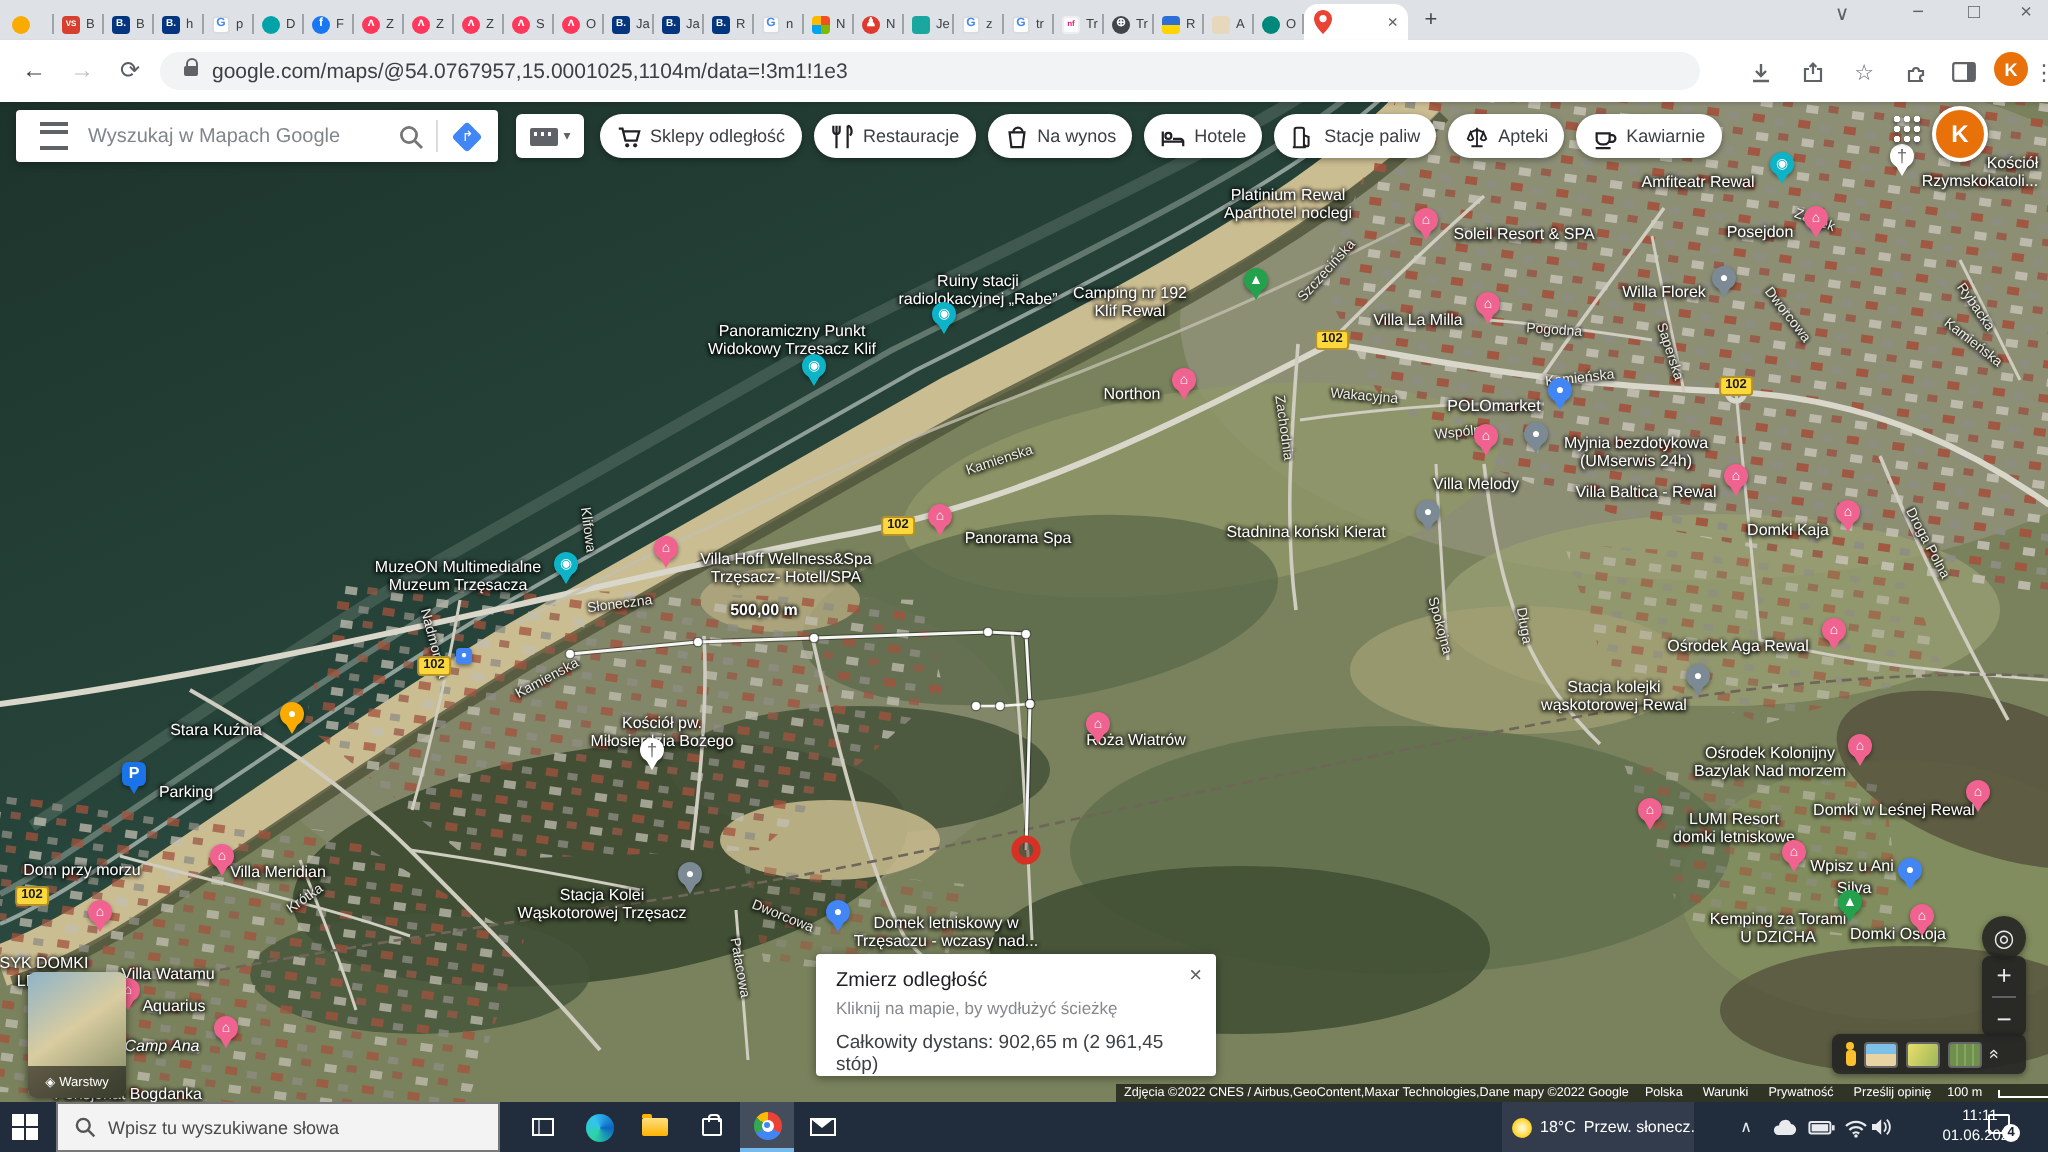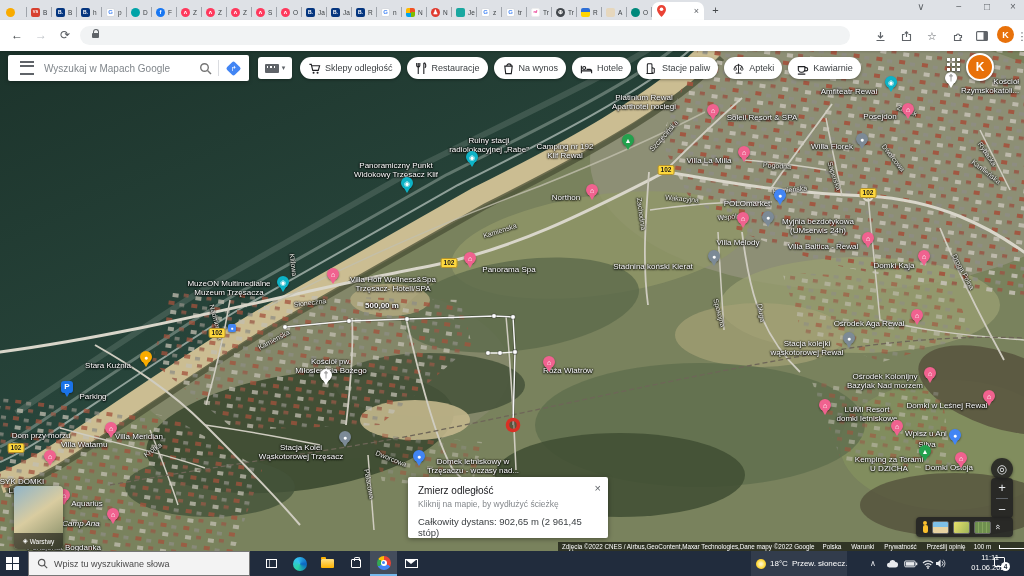--- a/index.html
+++ b/index.html
@@ -290,21 +290,21 @@
       <div class="lbl" style="left: 947px; top: 406px; transform: translate(-50%, -50%);">Domki w Leśnej Rewal</div>
       <div class="lbl" style="left: 41px; top: 436px; transform: translate(-50%, -50%);">Dom przy morzu</div>
       <div class="lbl" style="left: 139px; top: 437px; transform: translate(-50%, -50%);">Villa Meridian</div>
       <div class="lbl" style="left: 926px; top: 434px; transform: translate(-50%, -50%);">Wpisz u Ani</div>
       <div class="lbl" style="left: 927px; top: 445px; transform: translate(-50%, -50%);">Silva</div>
       <div class="lbl" style="left: 301px; top: 453px; transform: translate(-50%, -50%);">Stacja Kolei<br>Wąskotorowej Trzęsacz</div>
       <div class="lbl" style="left: 473px; top: 467px; transform: translate(-50%, -50%);">Domek letniskowy w<br>Trzęsaczu - wczasy nad...</div>
       <div class="lbl" style="left: 889px; top: 465px; transform: translate(-50%, -50%);">Kemping za Torami<br>U DZICHA</div>
       <div class="lbl" style="left: 933px; top: 468px; transform: translate(-50%, -50%); padding-left: 32px;">Domki Ostoja</div>
       <div class="lbl" style="left: 22px; top: 487px; transform: translate(-50%, -50%);">SYK DOMKI<br>LETN...</div>
-      <div class="lbl" style="left: 84px; top: 445px; transform: translate(-50%, -50%);">Villa Watamu</div>
+      <div class="lbl" style="left: 84px; top: 488px; transform: translate(-50%, -50%);">Villa Watamu</div>
       <div class="lbl" style="left: 87px; top: 504px; transform: translate(-50%, -50%);">Aquarius</div>
       <div class="lbl" style="left: 81px; top: 524px; transform: translate(-50%, -50%); font-style: italic;">Camp Ana</div>
       <div class="lbl" style="left: 64px; top: 548px; transform: translate(-50%, -50%);">Pensjonat Bogdanka</div>
       <div class="lbl street" style="left: 500px; top: 231px; transform: translate(-50%, -50%) rotate(-18deg);">Kamienska</div>
       <div class="lbl street" style="left: 790px; top: 190px; transform: translate(-50%, -50%) rotate(-6deg);">Kamieńska</div>
       <div class="lbl street" style="left: 986px; top: 172px; transform: translate(-50%, -50%) rotate(38deg);">Kamieńska</div>
       <div class="lbl street" style="left: 274px; top: 340px; transform: translate(-50%, -50%) rotate(-28deg);">Kamienska</div>
       <div class="lbl street" style="left: 216px; top: 322px; transform: translate(-50%, -50%) rotate(75deg);">Nadmorska</div>
       <div class="lbl street" style="left: 310px; top: 303px; transform: translate(-50%, -50%) rotate(-7deg);">Słoneczna</div>
       <div class="lbl street" style="left: 293px; top: 265px; transform: translate(-50%, -50%) rotate(83deg);">Klifowa</div>
@@ -724,20 +724,21 @@
     <div class="winctl" style="left:950px">−</div>
     <div class="winctl" style="left:978px">□</div>
     <div class="winctl" style="left:1004px">×</div>
   </div>
   <div id="toolbar">
     <div class="navic" style="left:8px;color:#3c4043">←</div>
     <div class="navic" style="left:32px;color:#bdc1c6">→</div>
     <div class="navic" style="left:56px">⟳</div>
     <div id="omnibox">
       <div class="lock"></div>
+      <span id="urltext">google.com/maps/@54.0767957,15.0001025,1104m/data=!3m1!1e3</span>
     </div>
     <div class="tbico" style="left:872px">
       <svg width="11" height="11" viewBox="0 0 11 11">
           <path d="M5.5 1v5.5M3 4.5L5.5 7 8 4.5M1.5 9.5h8" fill="none" stroke="#5f6368" stroke-width="1.2"></path>
         </svg>
     </div>
     <div class="tbico" style="left:898px">
       <svg width="11" height="11" viewBox="0 0 11 11">
           <path d="M3.5 3.5h-2v6h8v-6h-2M5.5 1v5M3.8 2.5L5.5 .8l1.7 1.7" fill="none" stroke="#5f6368" stroke-width="1.1"></path>
         </svg>

